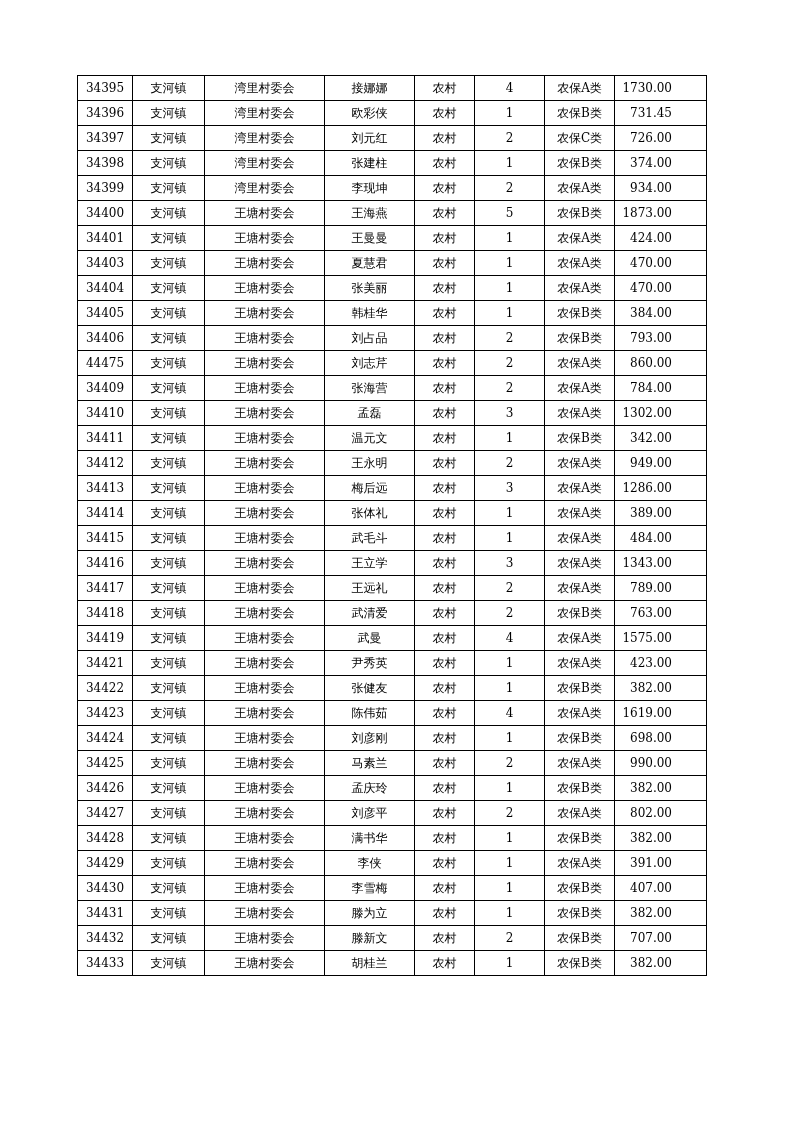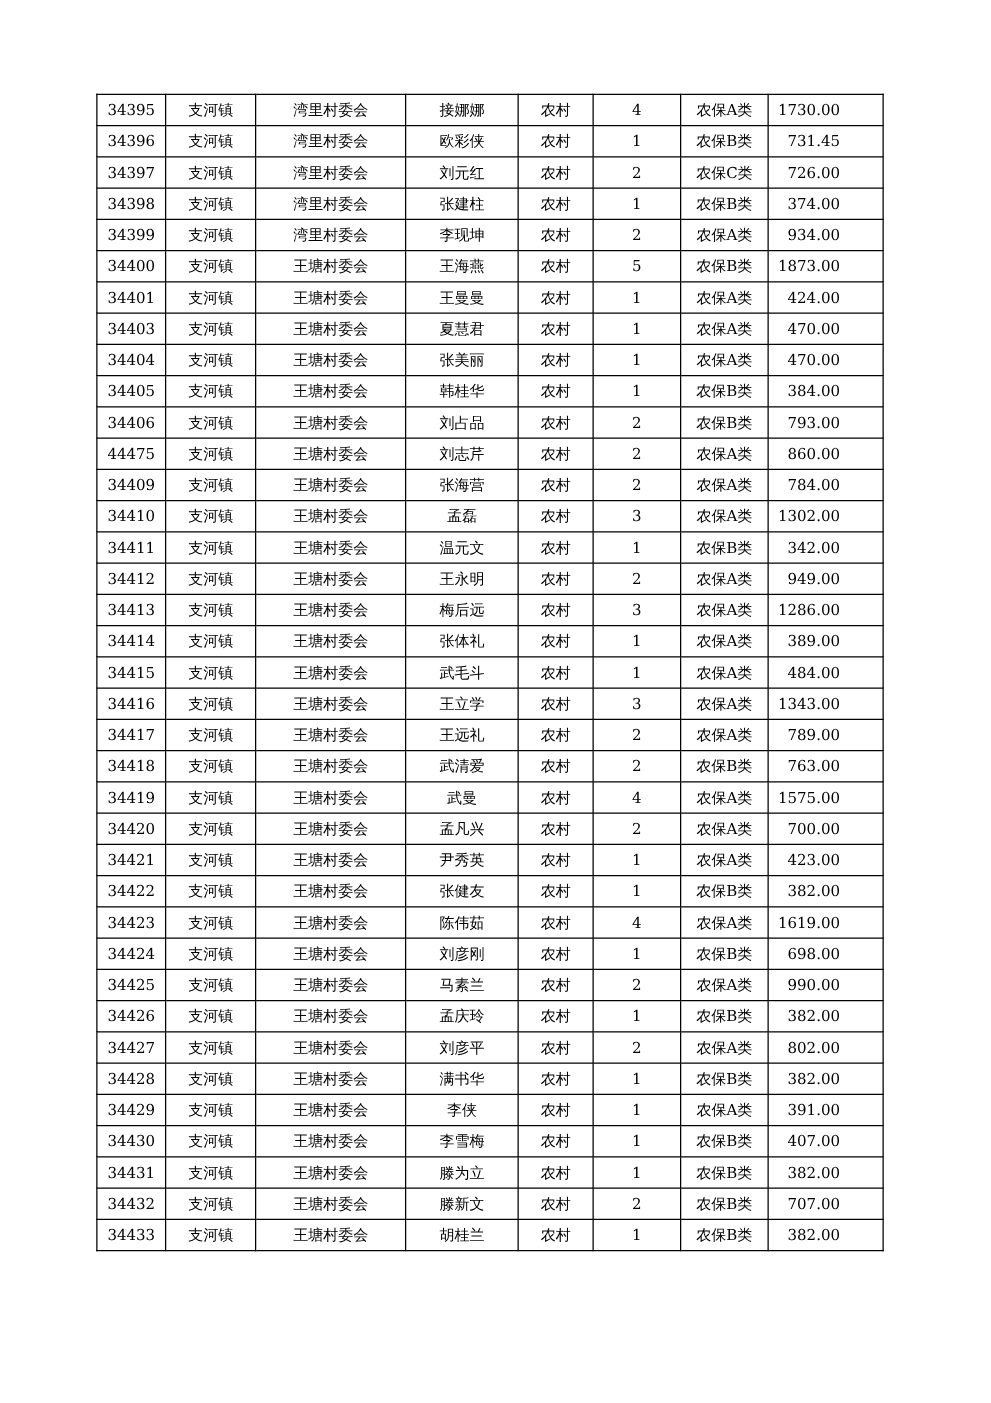--- a/index.html
+++ b/index.html
@@ -281,30 +281,20 @@
         <td>34419</td>
         <td>支河镇</td>
         <td>王塘村委会</td>
         <td>武曼</td>
         <td>农村</td>
         <td>4</td>
         <td>农保A类</td>
         <td class="col-amount">1575.00</td>
       </tr>
       <tr>
-        <td>34420</td>
-        <td>支河镇</td>
-        <td>王塘村委会</td>
-        <td>孟凡兴</td>
-        <td>农村</td>
-        <td>2</td>
-        <td>农保A类</td>
-        <td class="col-amount">700.00</td>
-      </tr>
-      <tr>
         <td>34421</td>
         <td>支河镇</td>
         <td>王塘村委会</td>
         <td>尹秀英</td>
         <td>农村</td>
         <td>1</td>
         <td>农保A类</td>
         <td class="col-amount">423.00</td>
       </tr>
       <tr>

